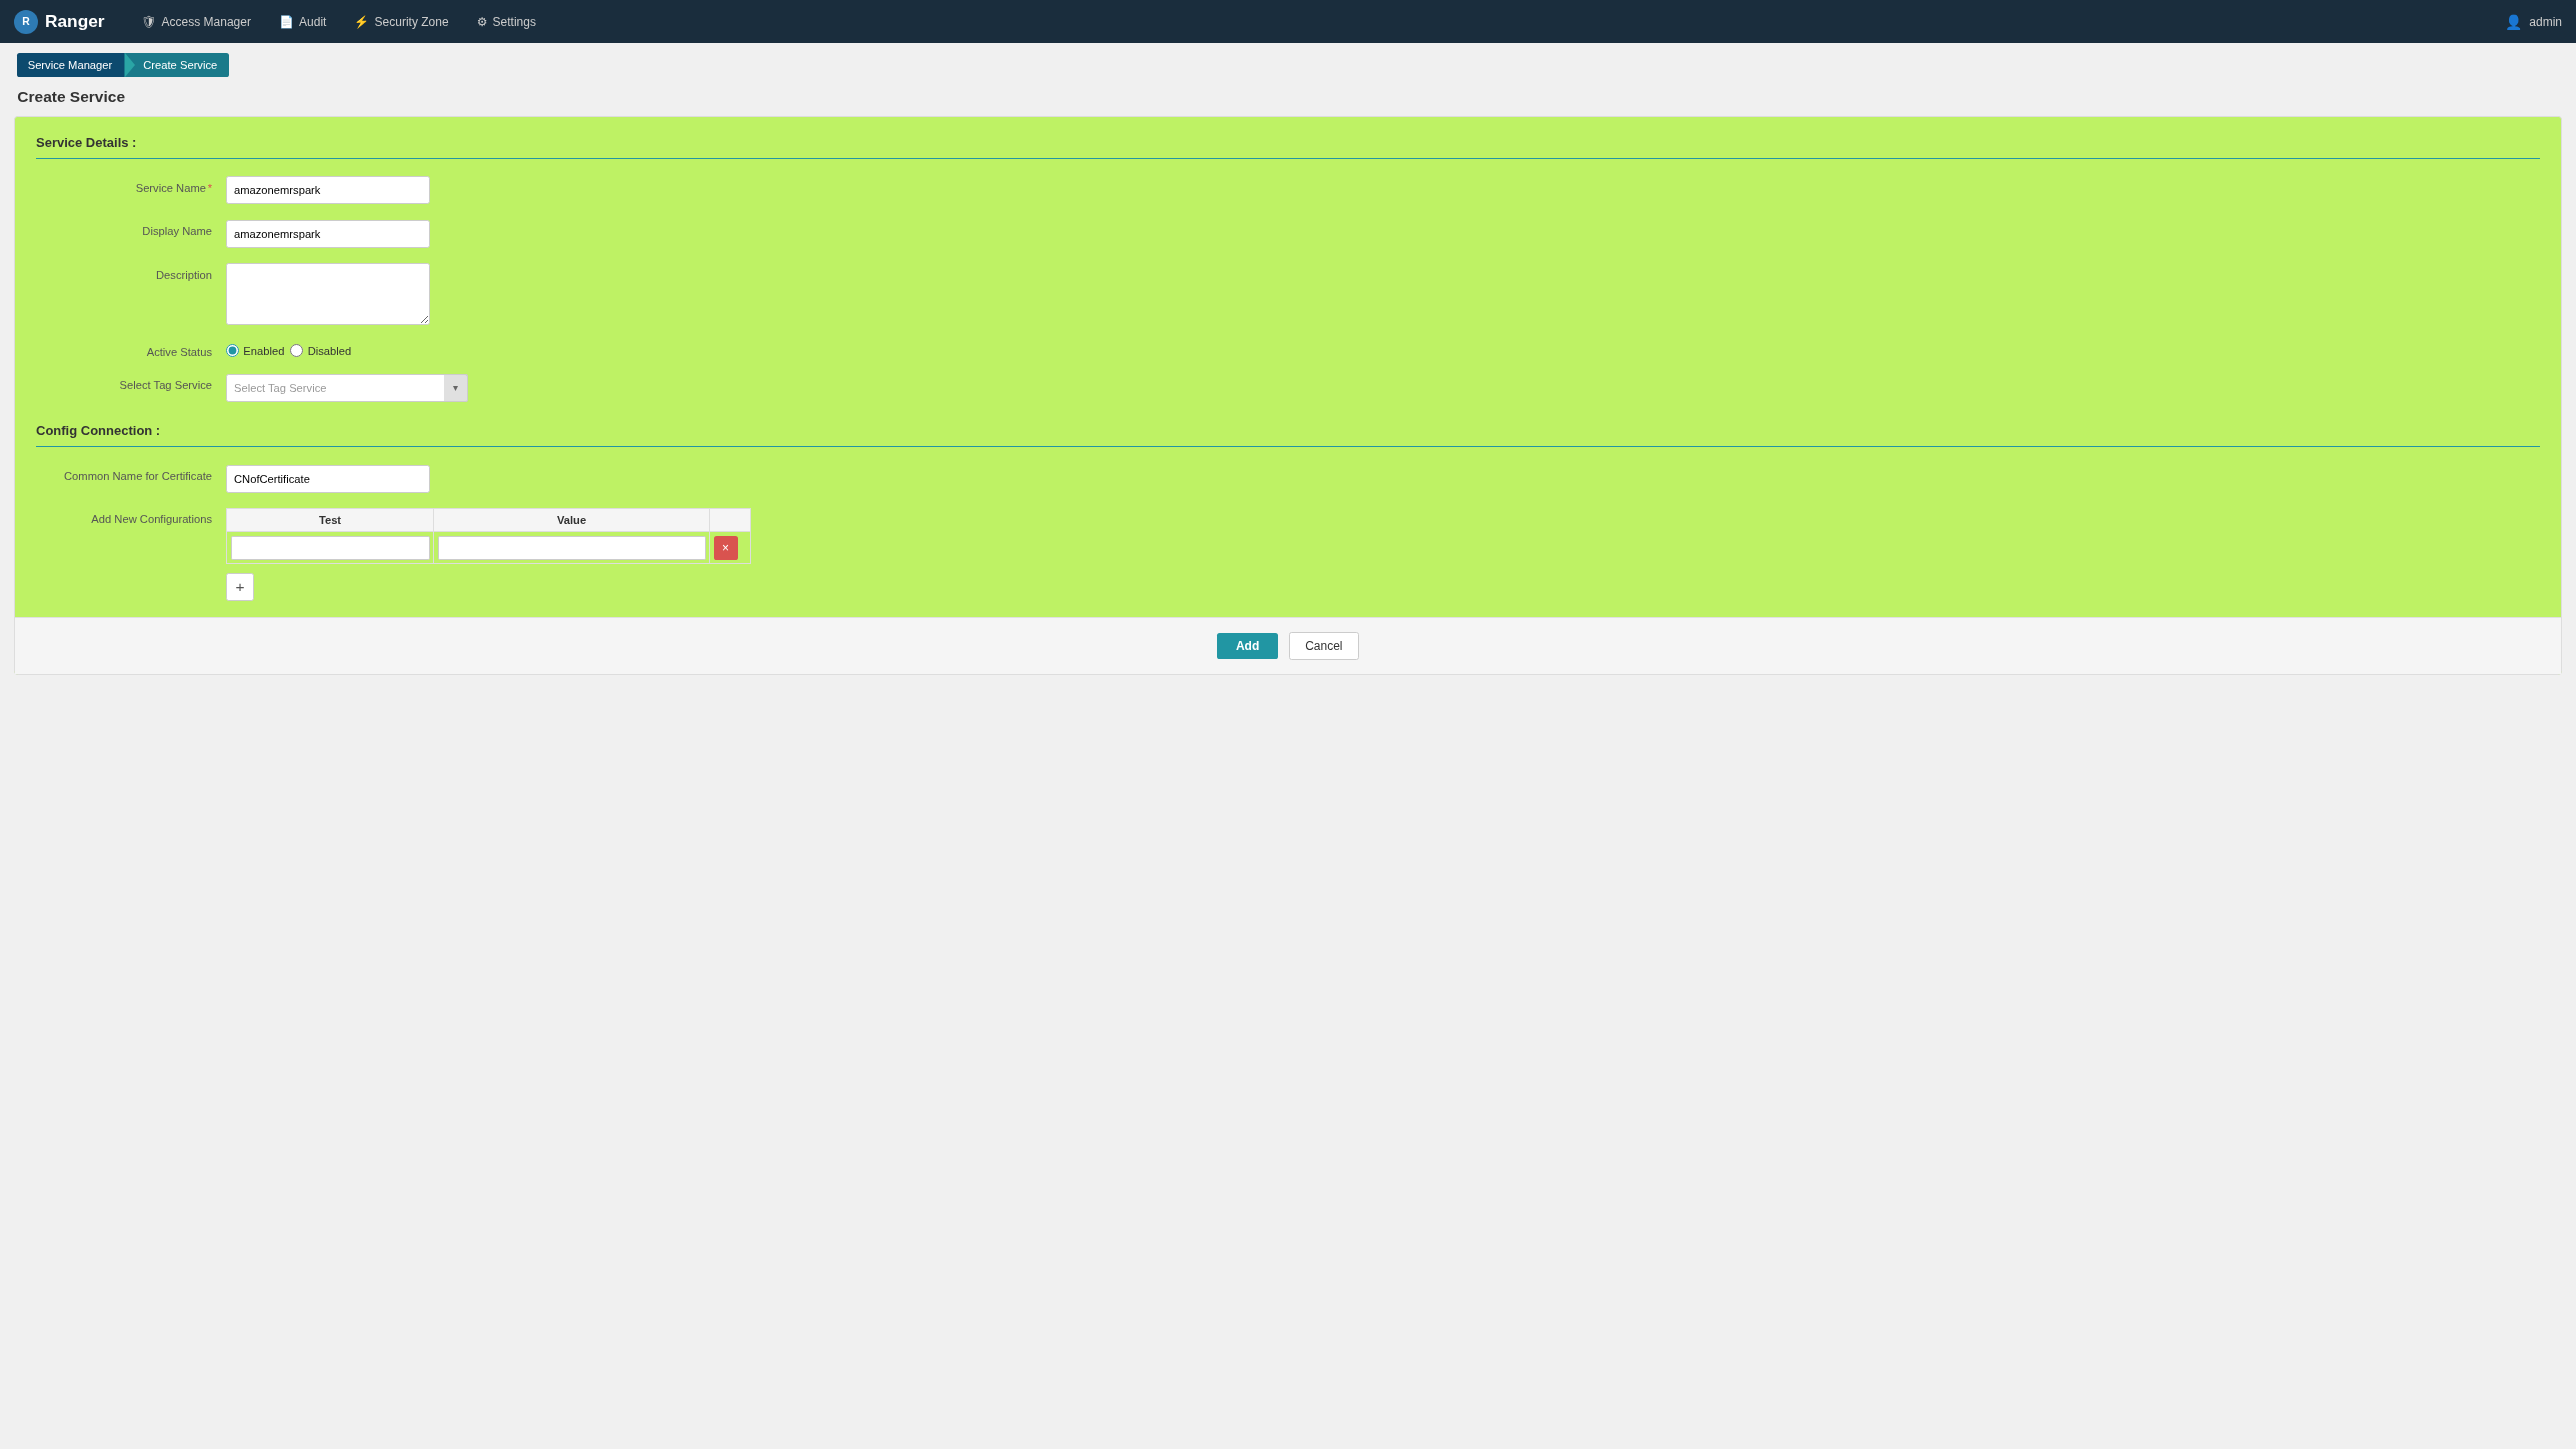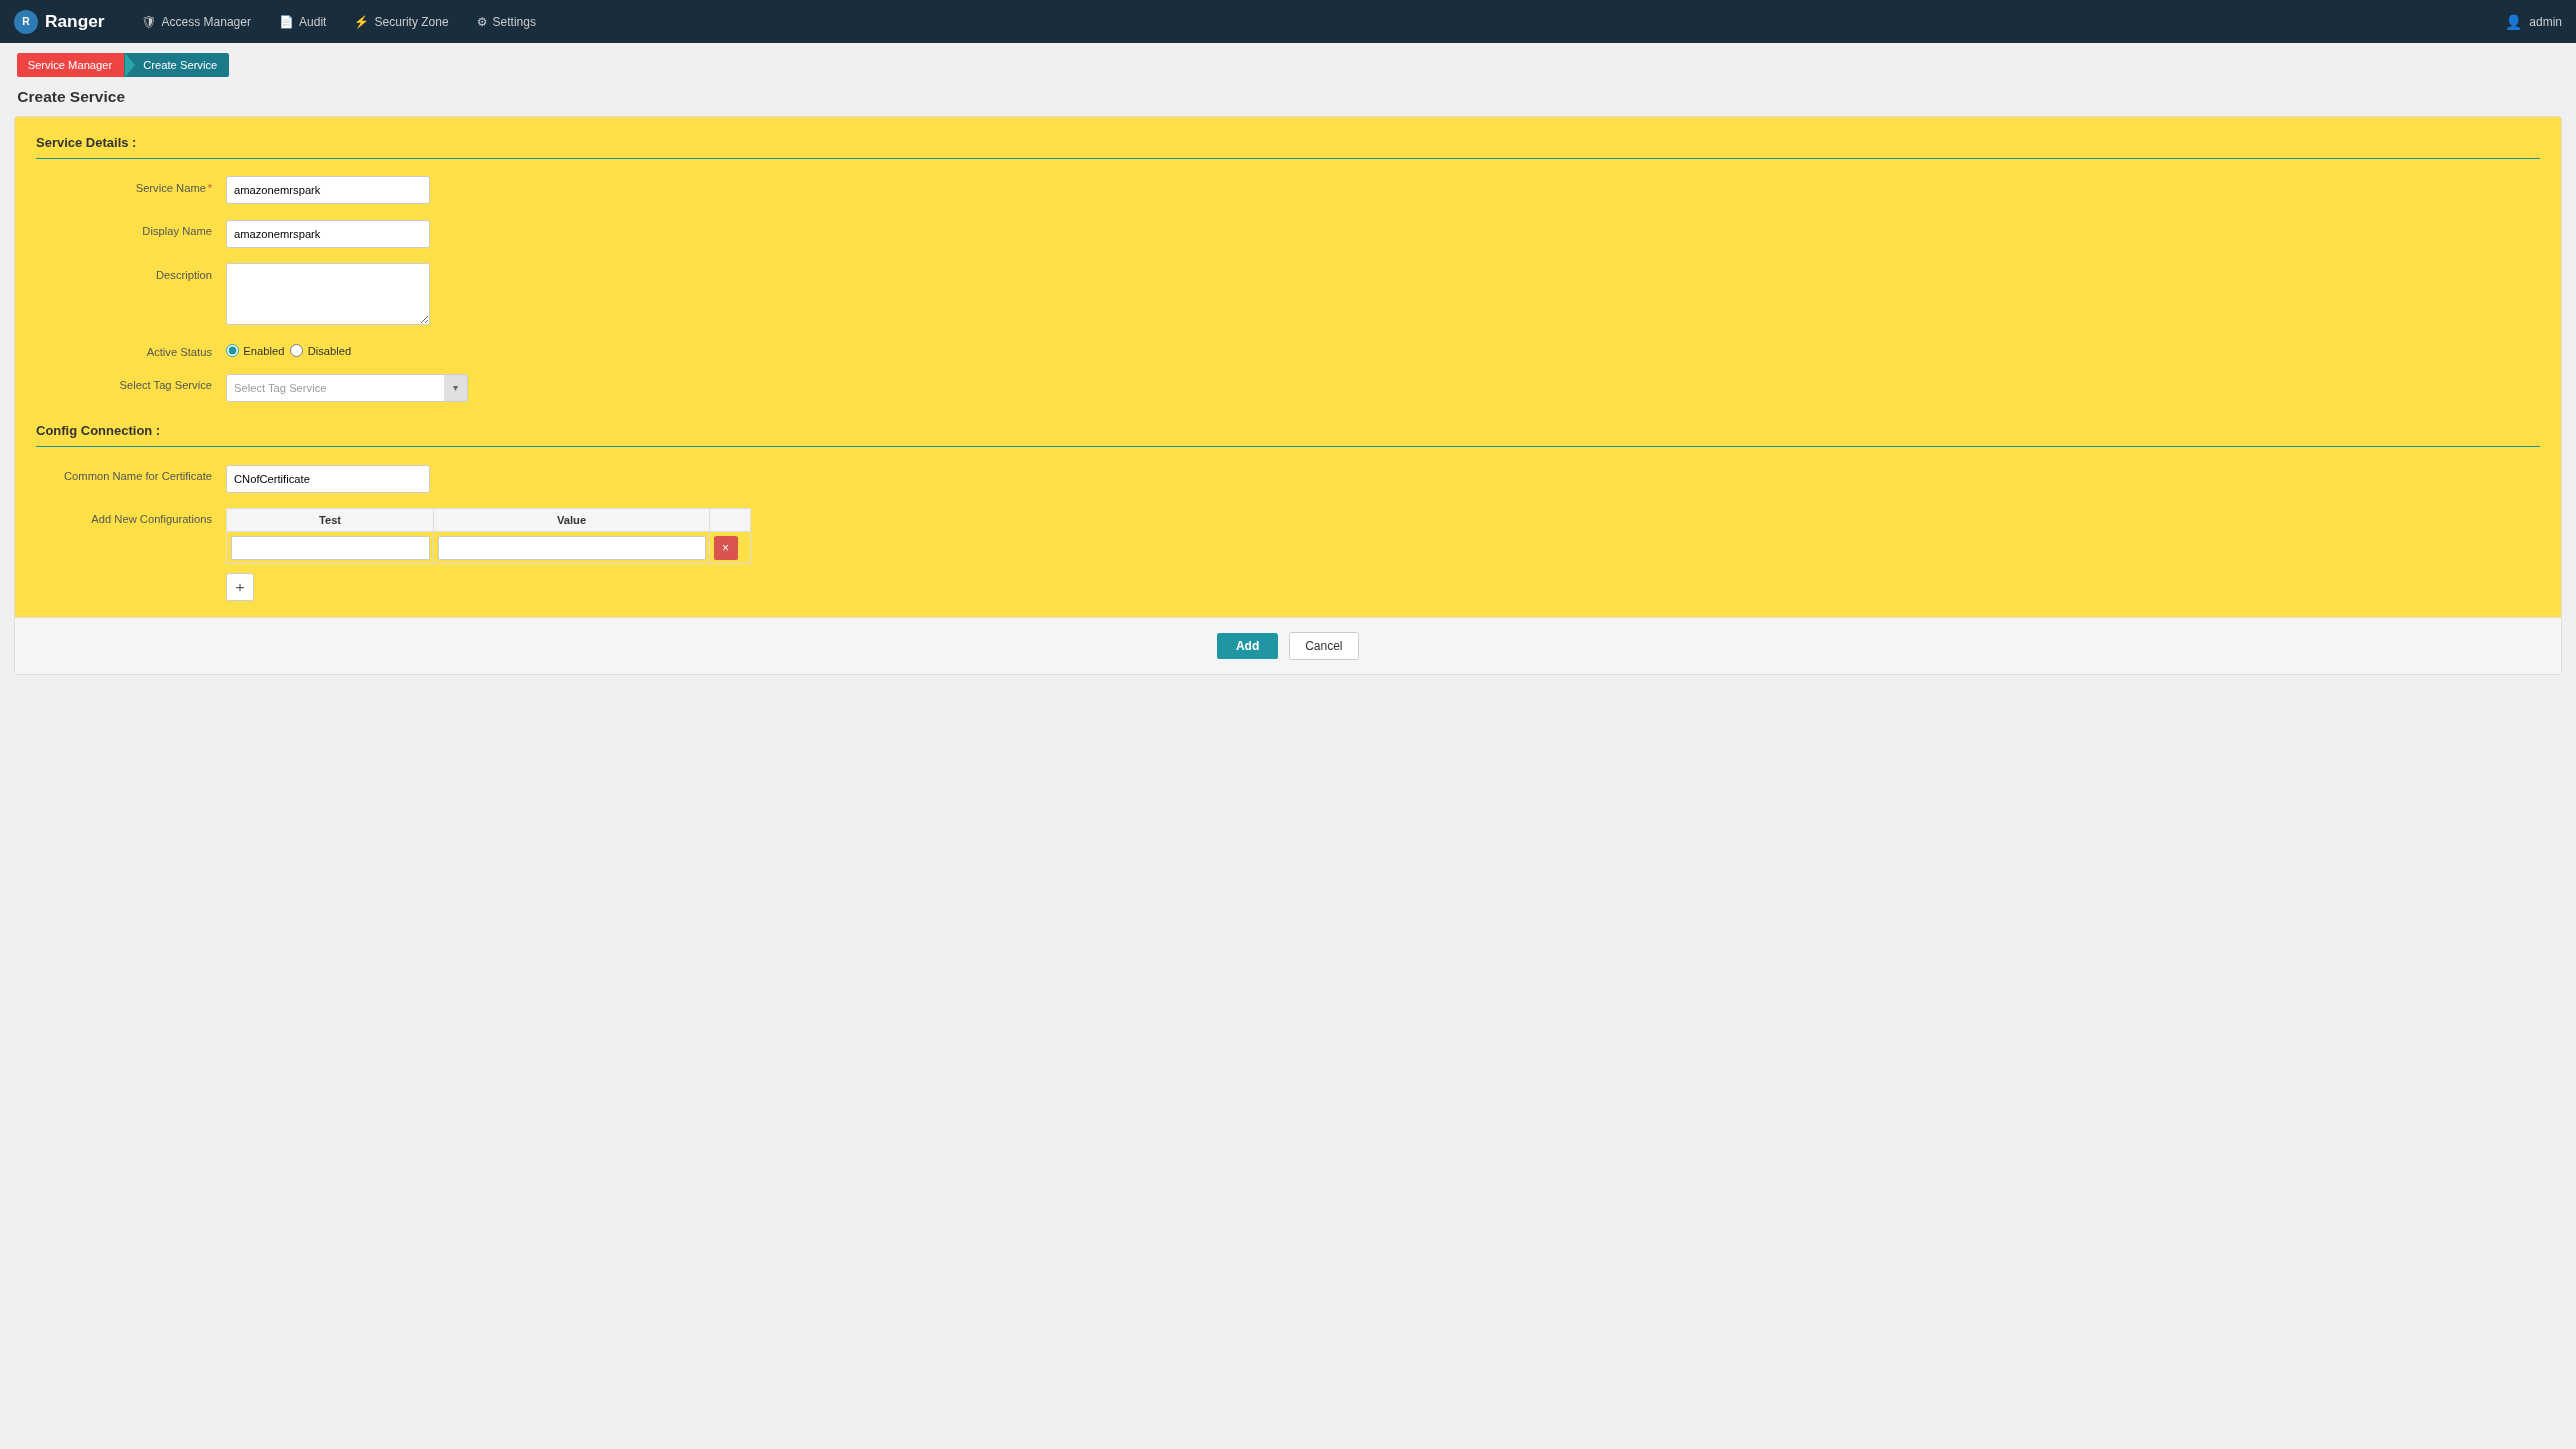--- a/index.html
+++ b/index.html
@@ -80,21 +80,21 @@
     .page-title {
       font-size: 15.5px;
       font-weight: bold;
       padding: 3.5px 17.3px 10.4px 17.3px;
       color: #333;
     }
 
     
     .main-content {
       margin: 0 14px 17.3px 14px;
-      background: #fde047;
+      background: #bef264;
       border: 0.9px solid #ddd;
       border-radius: 3.5px;
       padding: 17.3px 21px;
     }
 
     
     .section-title {
       font-size: 13px;
       font-weight: bold;
       color: #333;
@@ -300,21 +300,21 @@
       display: inline-flex;
       align-items: center;
       height: 24px;
       padding: 0 12px 0 10.4px;
       font-size: 11.2px;
       color: #fff;
       cursor: pointer;
       position: relative;
     }
     .bc-first {
-      background: #ef4444;
+      background: #0c4a6e;
       border-radius: 2.6px 0 0 2.6px;
     }
     .bc-second {
       background: #1a7a8a;
       padding-left: 19px;
       border-radius: 0 2.6px 2.6px 0;
     }
     .bc-arrow {
       display: inline-block;
       width: 0;

